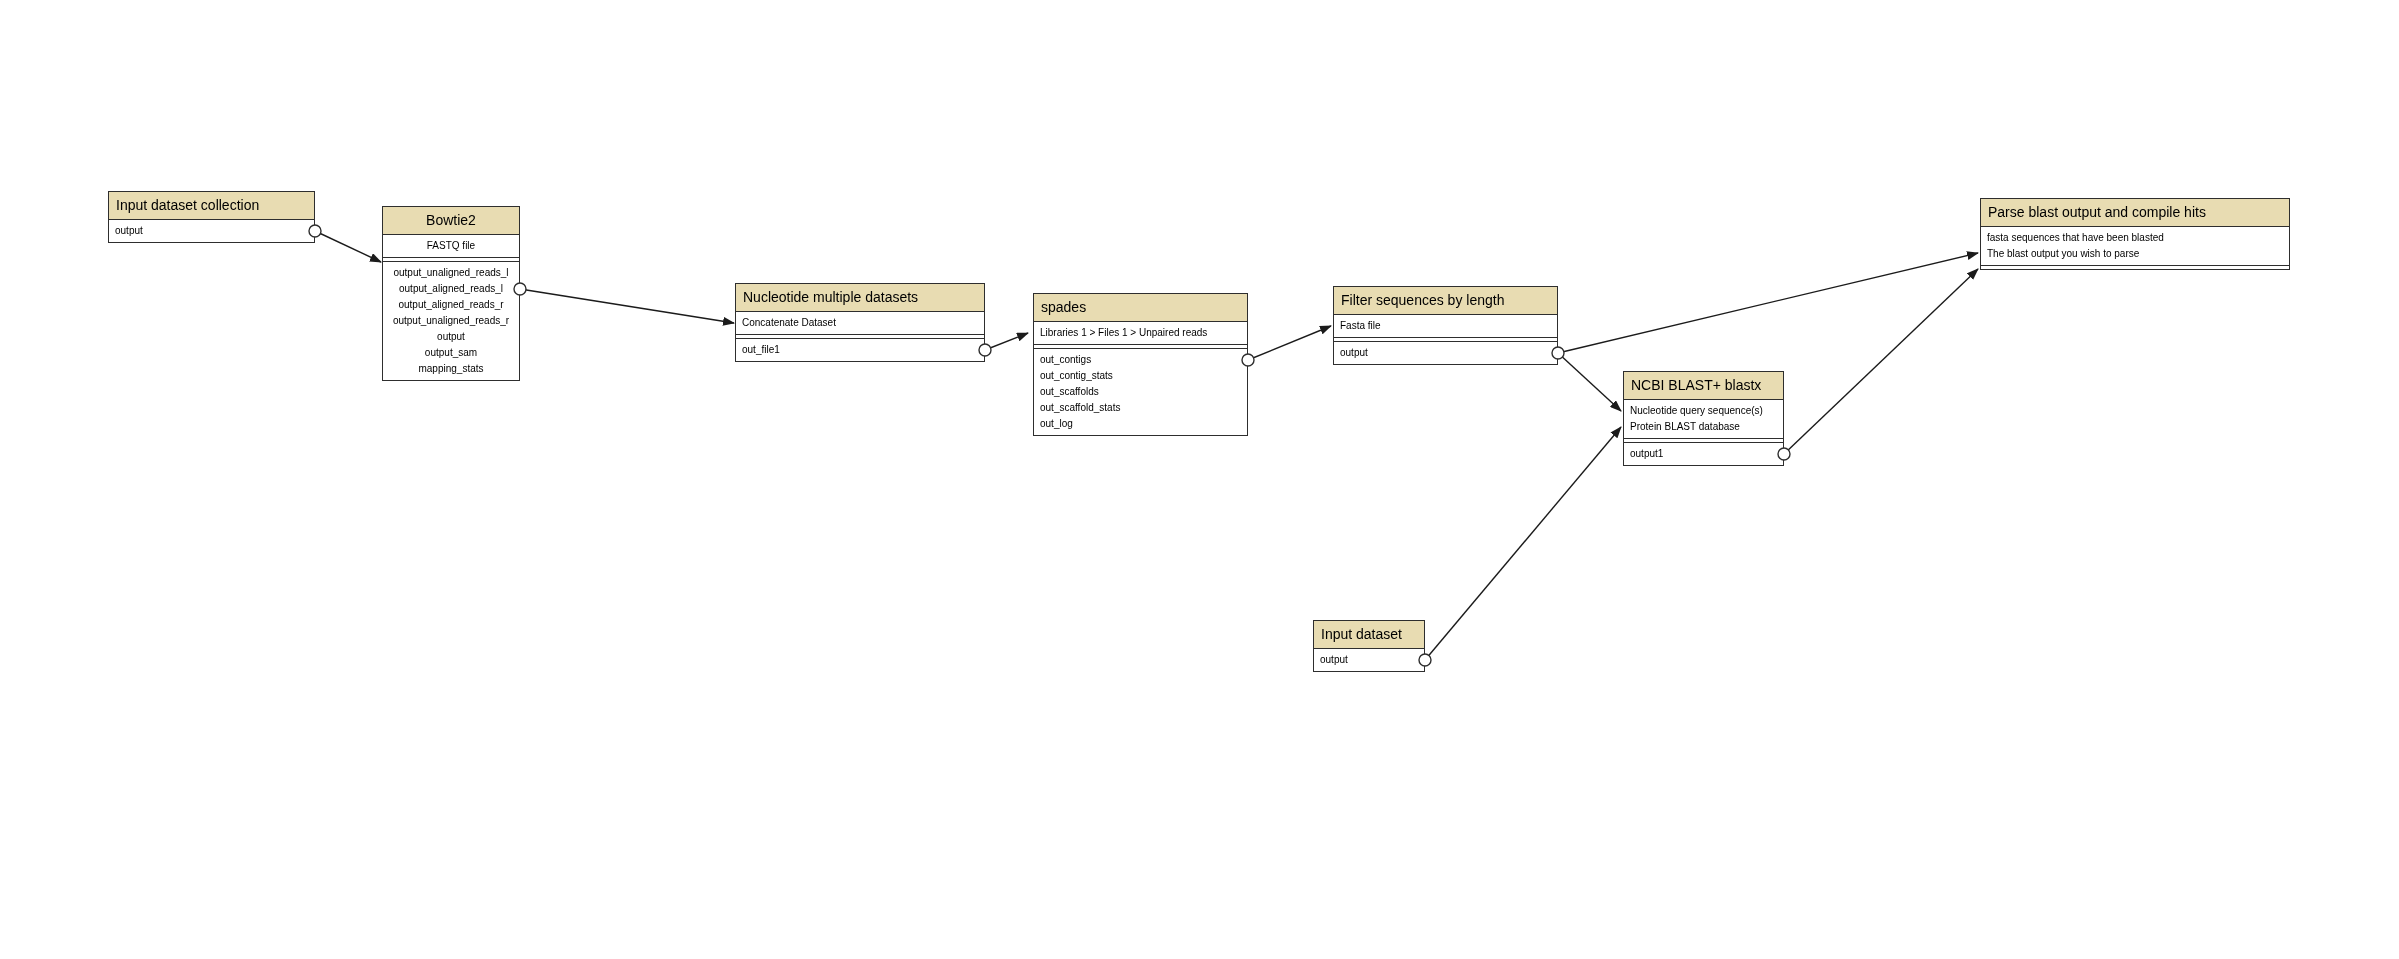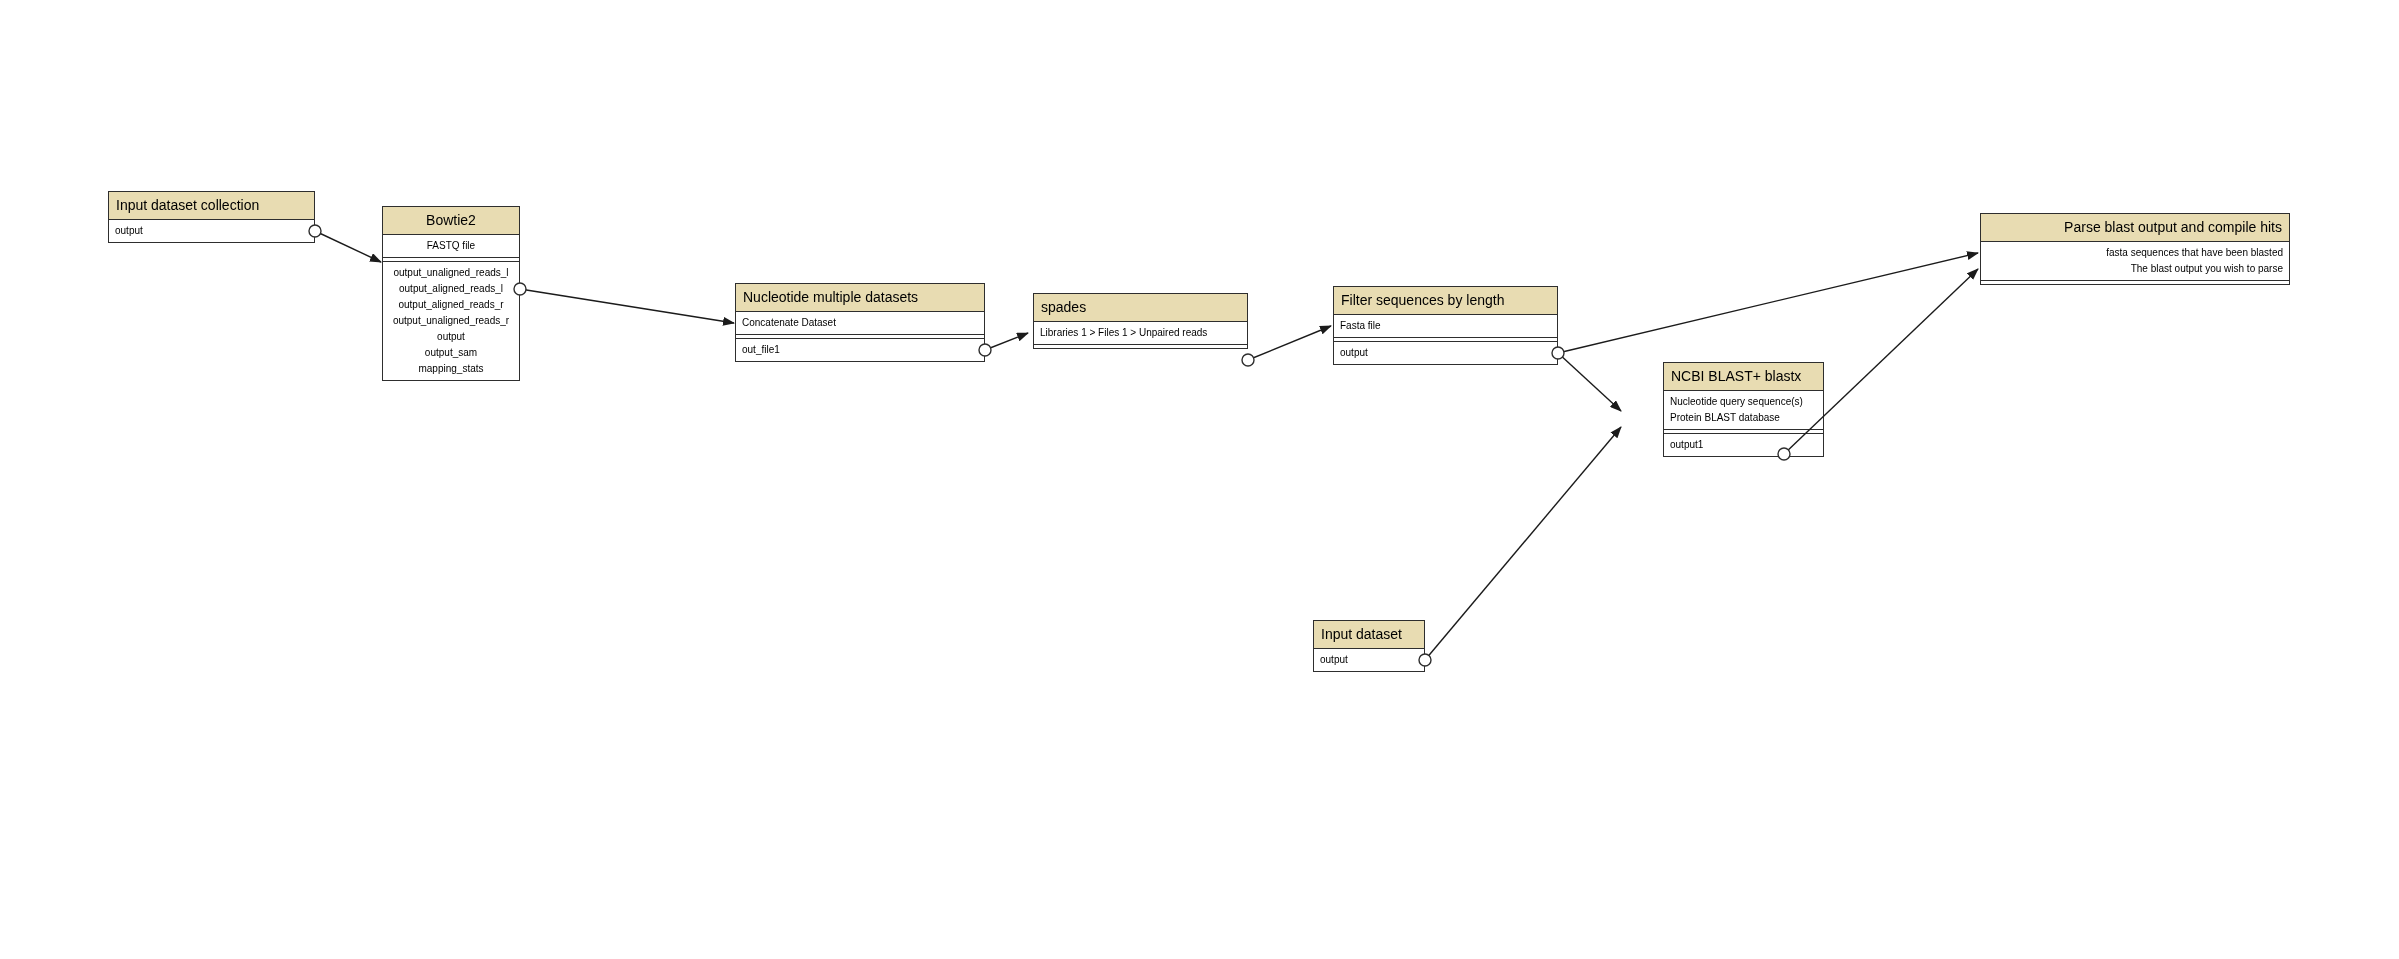--- a/index.html
+++ b/index.html
@@ -82,49 +82,56 @@
       <div class="node-section node-outputs with-top">
         <div class="trow">out_file1</div>
       </div>
     </div>
     <div class="node" style="left: 1033px; top: 293px; width: 215px;">
       <div class="node-header">spades</div>
       <div class="node-section node-inputs">
         <div class="trow">Libraries 1 &gt; Files 1 &gt; Unpaired reads</div>
       </div>
       <div class="node-spacer"></div>
+      <div class="node-section node-outputs with-top">
+        <div class="trow">out_contigs</div>
+        <div class="trow">out_contig_stats</div>
+        <div class="trow">out_scaffolds</div>
+        <div class="trow">out_scaffold_stats</div>
+        <div class="trow">out_log</div>
+      </div>
     </div>
     <div class="node" style="left: 1333px; top: 286px; width: 225px;">
       <div class="node-header">Filter sequences by length</div>
       <div class="node-section node-inputs">
         <div class="trow">Fasta file</div>
       </div>
       <div class="node-spacer"></div>
       <div class="node-section node-outputs with-top">
         <div class="trow">output</div>
       </div>
     </div>
-    <div class="node" style="left: 1623px; top: 362px; width: 161px; margin-left: 40px;">
+    <div class="node" style="left: 1623px; top: 371px; width: 161px;">
       <div class="node-header">NCBI BLAST+ blastx</div>
       <div class="node-section node-inputs">
         <div class="trow">Nucleotide query sequence(s)</div>
         <div class="trow">Protein BLAST database</div>
       </div>
       <div class="node-spacer"></div>
       <div class="node-section node-outputs with-top">
         <div class="trow">output1</div>
       </div>
     </div>
     <div class="node" style="left: 1313px; top: 620px; width: 112px;">
       <div class="node-header">Input dataset</div>
       <div class="node-section node-outputs">
         <div class="trow">output</div>
       </div>
     </div>
-    <div class="node" style="left: 1980px; top: 213px; width: 310px; text-align: right;">
+    <div class="node" style="left: 1980px; top: 198px; width: 310px;">
       <div class="node-header">Parse blast output and compile hits</div>
       <div class="node-section node-inputs">
         <div class="trow">fasta sequences that have been blasted</div>
         <div class="trow">The blast output you wish to parse</div>
       </div>
       <div class="node-spacer"></div>
     </div>
     <svg class="edge-layer" width="2399" height="959">
       <defs>
         <marker id="arrow" markerUnits="userSpaceOnUse" markerWidth="12" markerHeight="9" refX="11" refY="4.5" orient="auto">

